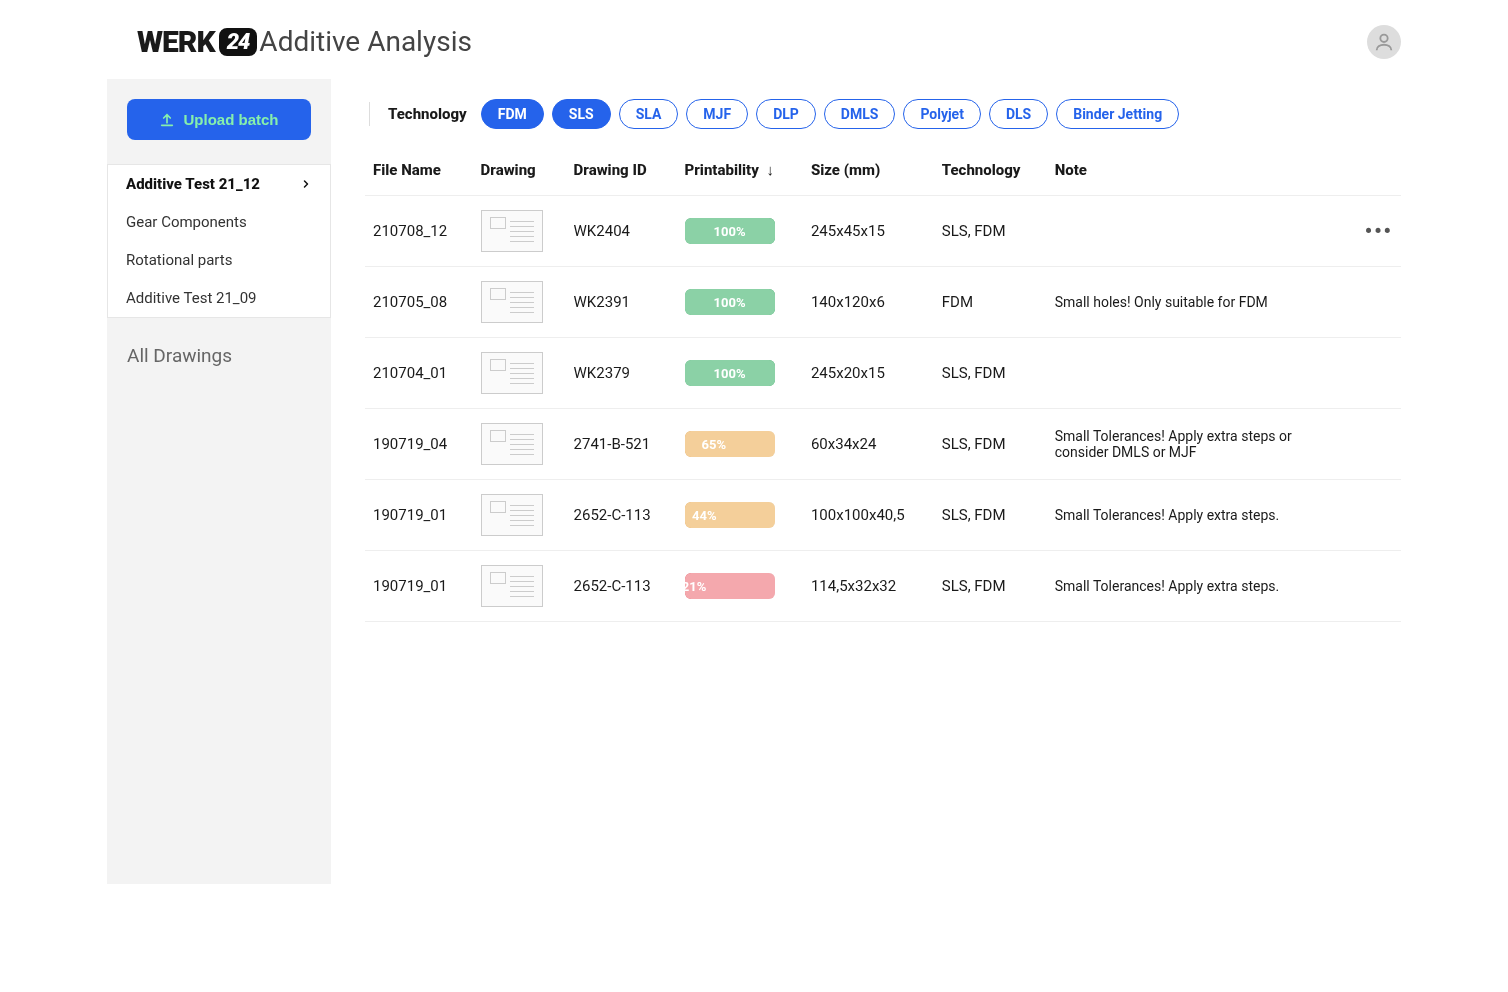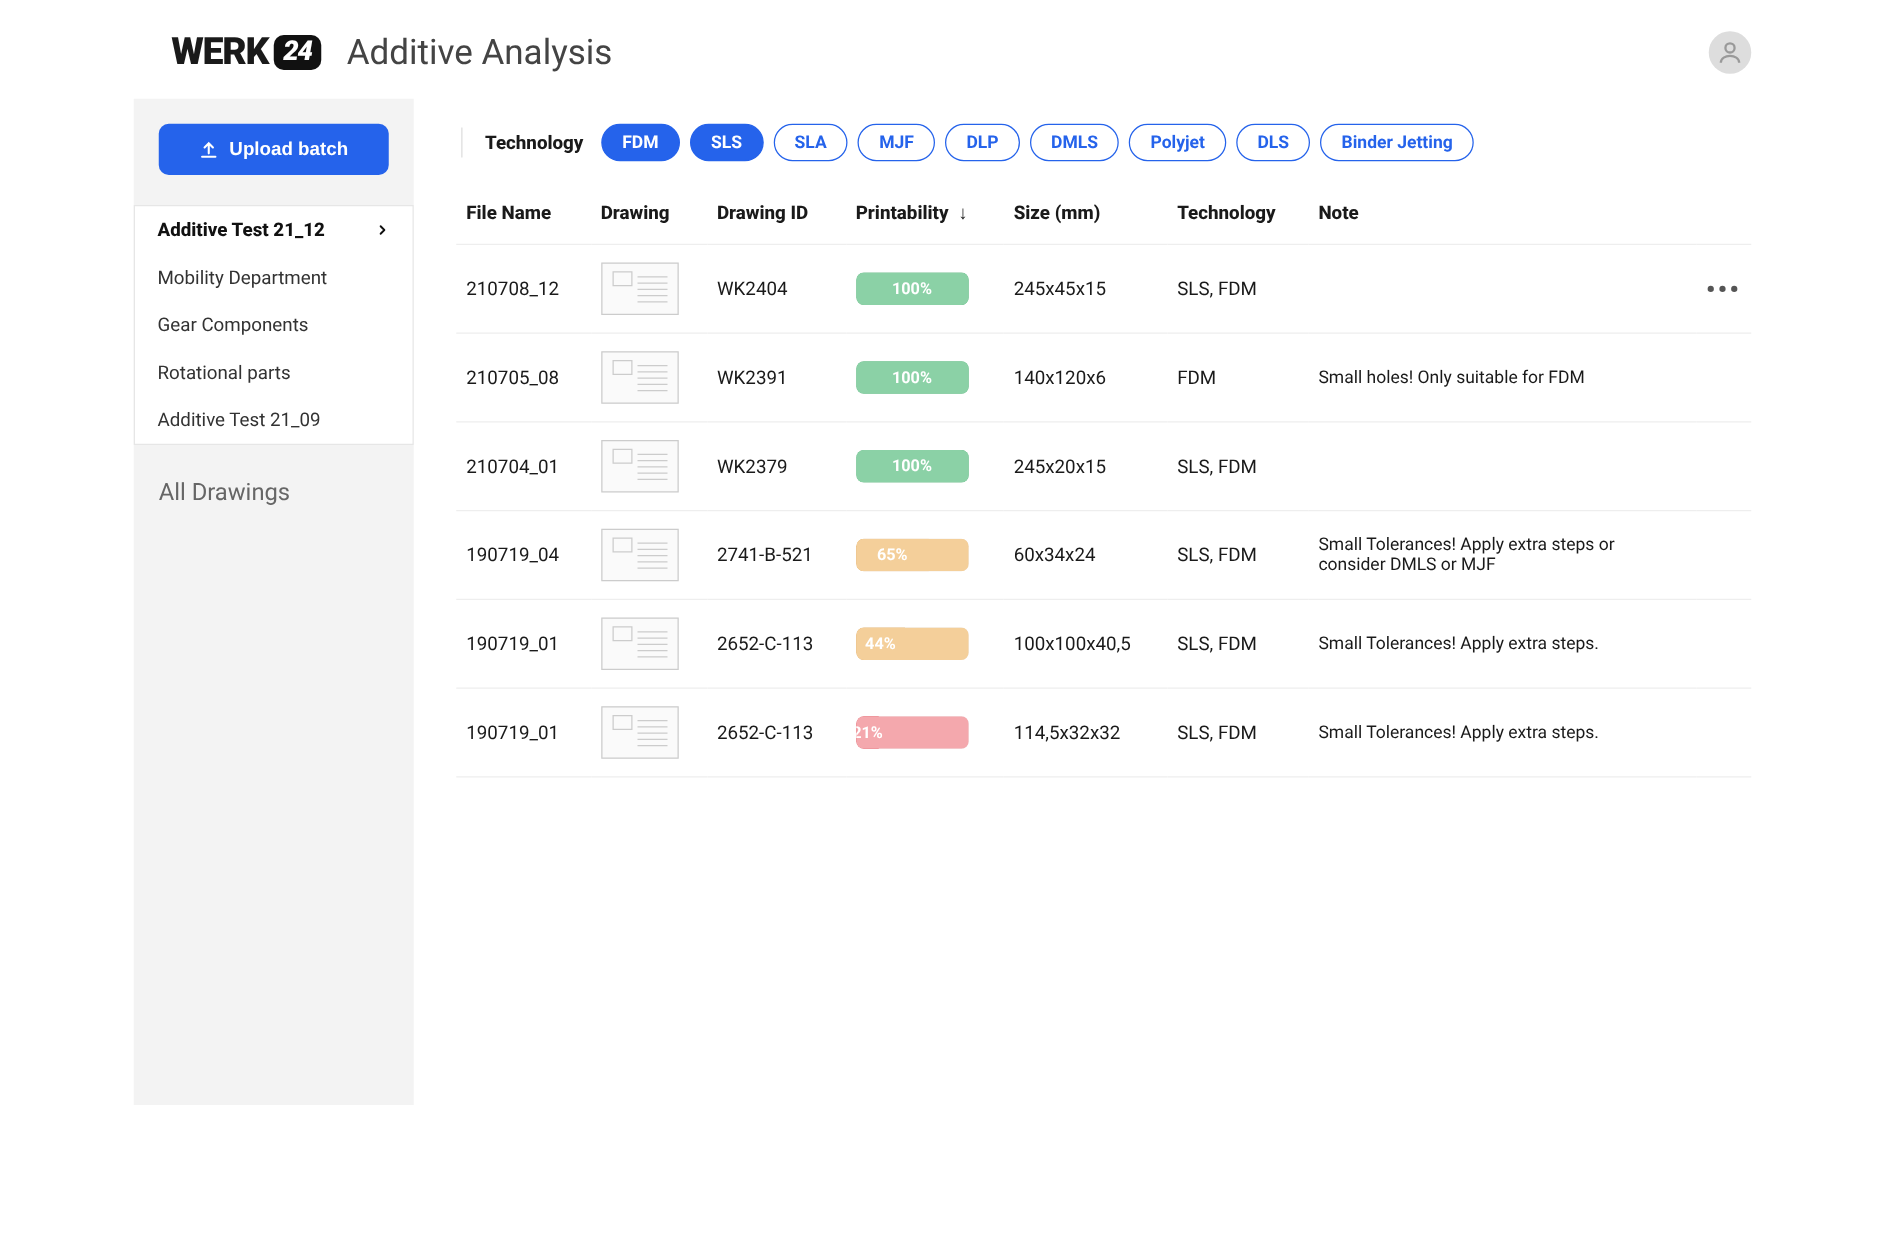--- a/index.html
+++ b/index.html
@@ -15,21 +15,20 @@
   background: #fff;
   border-radius: 24px;
   overflow: hidden;
   display: flex;
   flex-direction: column;
 }
 .header {
   display: flex;
   align-items: center;
   padding: 24px 30px 20px 60px;
-  gap: 18px;
   text-align: right;
 }
 .logo {
   display: flex;
   align-items: center;
   gap: 0;
   font-weight: 900;
   font-size: 30px;
   letter-spacing: -1px;
 }
@@ -74,21 +73,21 @@
   width: 224px;
   background: #f3f3f3;
   padding: 20px 0 0 0;
   display: flex;
   flex-direction: column;
   margin-left: 30px;
 }
 .upload-btn {
   margin: 0 20px 24px 20px;
   background: #2563eb;
-  color: #ffffff;
+  color: #86efac;
   border: none;
   border-radius: 8px;
   padding: 12px 14px;
   font-size: 15px;
   font-weight: 700;
   display: flex;
   align-items: center;
   justify-content: center;
   gap: 8px;
   cursor: pointer;
@@ -272,23 +271,20 @@
         <span>Upload batch</span>
       </button>
 
 
       <div class="batch-list" id="batch-list">
           <div class="batch-item active">
             <span>Additive Test 21_12</span>
             <svg viewBox="0 0 24 24">
               <path d="M9 6l6 6-6 6" fill="none" stroke="currentColor" stroke-width="3" stroke-linecap="round" stroke-linejoin="round"></path>
             </svg>
-          </div>
-          <div class="batch-item">
-            <span>Mobility Department</span>
           </div>
           <div class="batch-item">
             <span>Gear Components</span>
           </div>
           <div class="batch-item">
             <span>Rotational parts</span>
           </div>
           <div class="batch-item">
             <span>Additive Test 21_09</span>
           </div>

